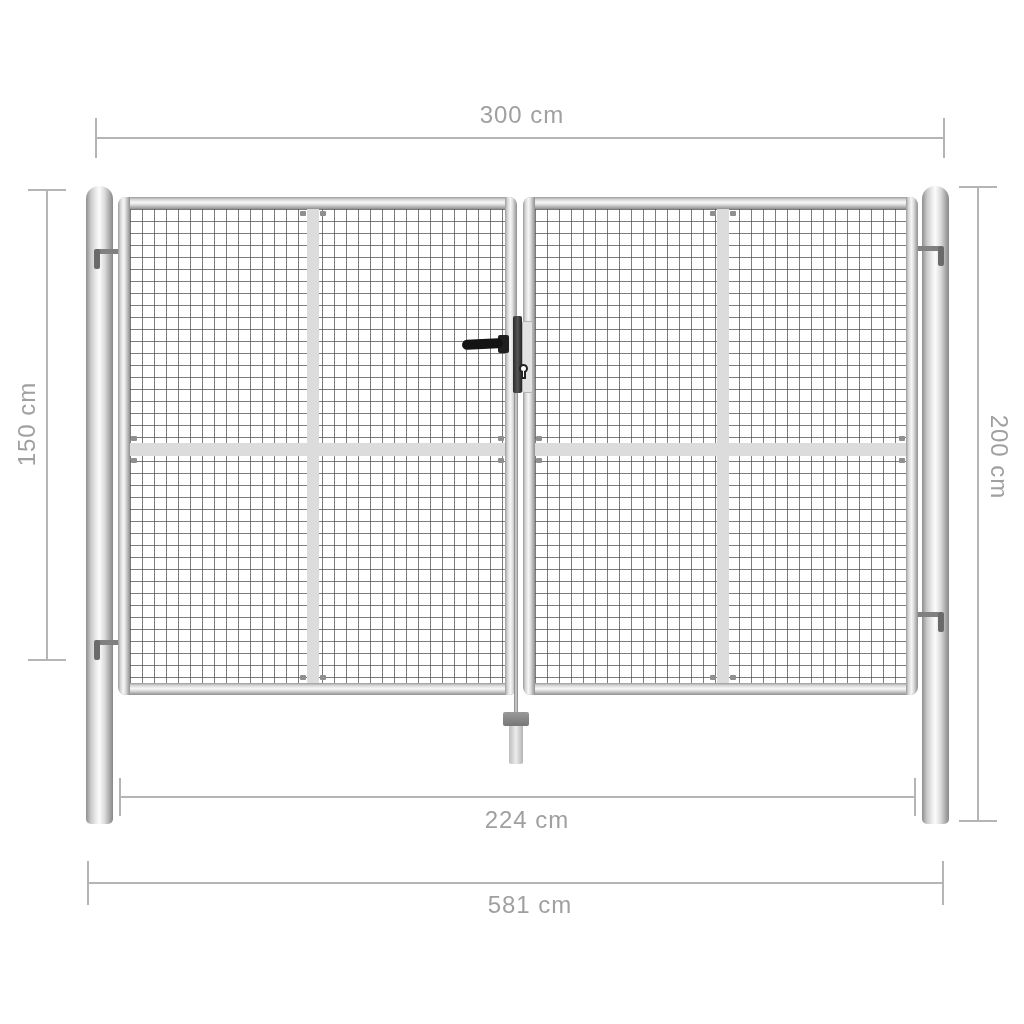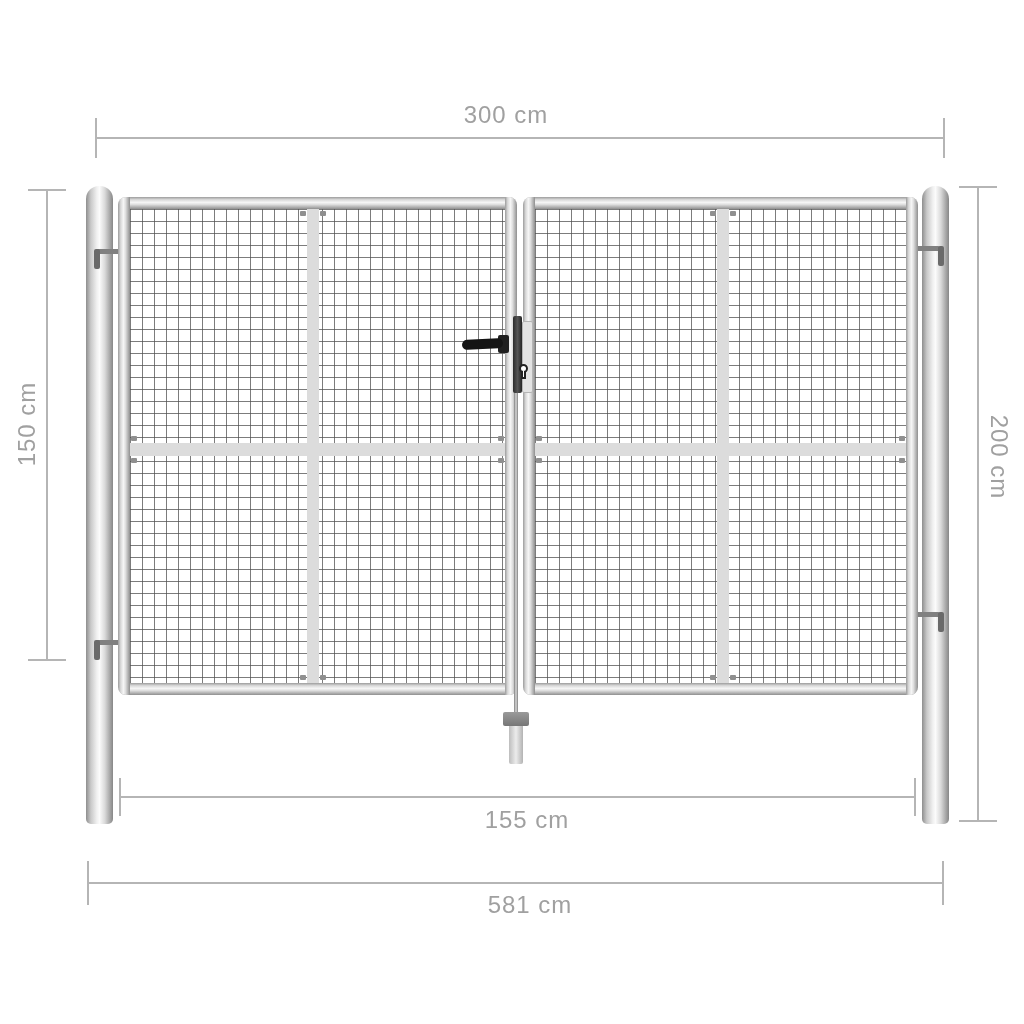--- a/index.html
+++ b/index.html
@@ -61,21 +61,21 @@
     background:linear-gradient(180deg,#9a9a9a,#767676);border-radius:2px;}
   .drop-rod-lower{position:absolute;left:509px;top:726px;width:14px;height:38px;
     background:linear-gradient(90deg,#bdbdbd,#ececec 50%,#b3b3b3);border-radius:0 0 2px 2px;}
 </style>
 </head>
 <body>
 
 <div id="stage">
 
   <div>
-    <div class="dim-label" style="left:436px;top:101px;">300 cm</div>
+    <div class="dim-label" style="left:452px;top:101px;">300 cm</div>
     <div class="dline-h" style="left:96px;top:137px;width:848px;"></div>
     <div class="tick-v" style="left:95px;top:118px;"></div>
     <div class="tick-v" style="left:943px;top:118px;"></div>
   </div>
 
   <div>
     <div class="dim-label rot-ccw" style="left:-43px;top:410px;">150 cm</div>
     <div class="dline-v" style="left:46px;top:190px;height:470px;"></div>
     <div class="tick-h" style="left:28px;top:189px;"></div>
     <div class="tick-h" style="left:28px;top:659px;"></div>
@@ -85,21 +85,21 @@
     <div class="dim-label rot-cw" style="left:929px;top:443px;">200 cm</div>
     <div class="dline-v" style="left:977px;top:187px;height:635px;"></div>
     <div class="tick-h" style="left:959px;top:186px;"></div>
     <div class="tick-h" style="left:959px;top:820px;"></div>
   </div>
 
   <div>
     <div class="dline-h" style="left:120px;top:796px;width:795px;"></div>
     <div class="tick-v" style="left:119px;top:778px;height:38px;"></div>
     <div class="tick-v" style="left:914px;top:778px;height:38px;"></div>
-    <div class="dim-label" style="left:457px;top:806px;">155 cm</div>
+    <div class="dim-label" style="left:457px;top:806px;">224 cm</div>
   </div>
 
   <div>
     <div class="dline-h" style="left:88px;top:882px;width:855px;"></div>
     <div class="tick-v" style="left:87px;top:861px;height:44px;"></div>
     <div class="tick-v" style="left:942px;top:861px;height:44px;"></div>
     <div class="dim-label" style="left:460px;top:891px;">581 cm</div>
   </div>
 
   <div class="post" style="left:86px;"></div>

